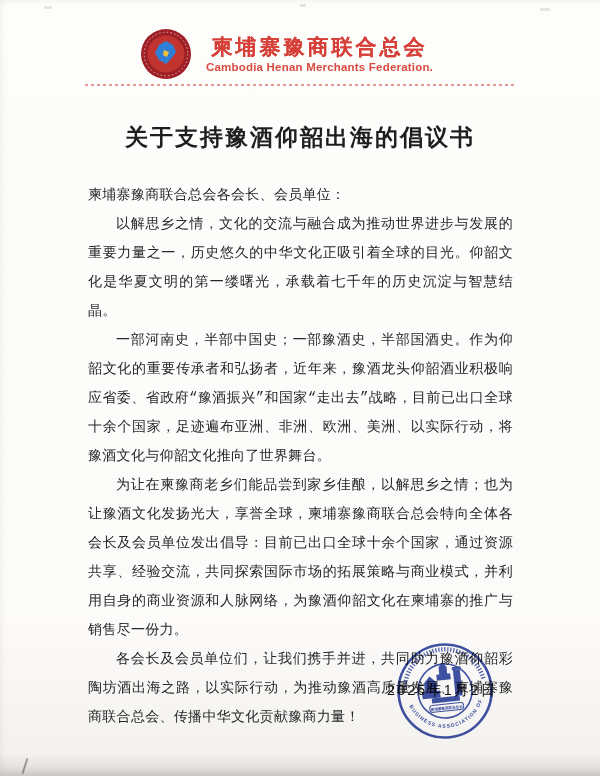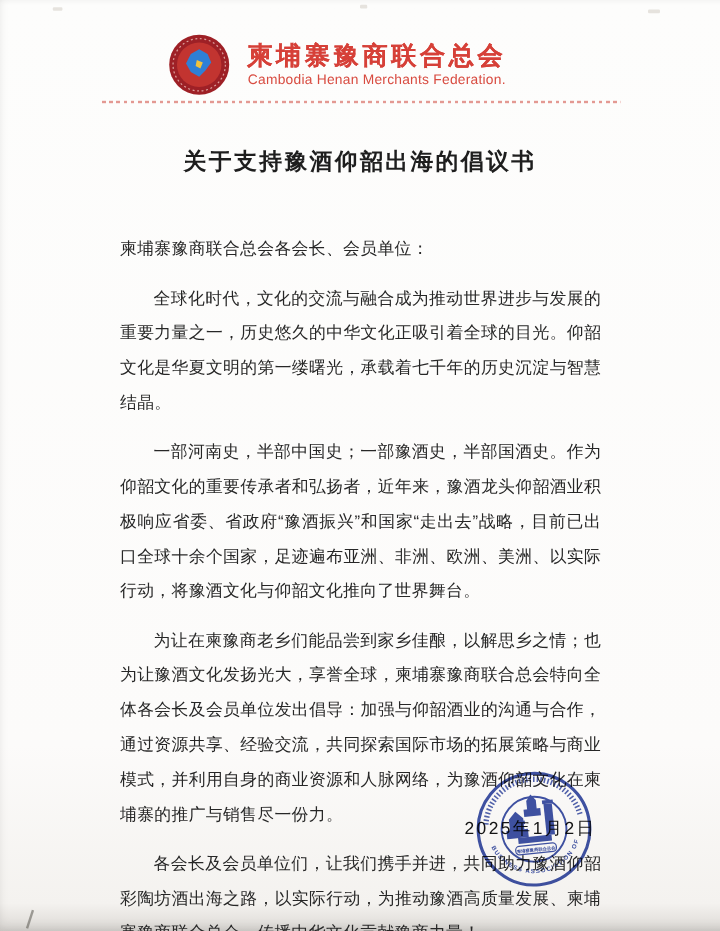--- a/index.html
+++ b/index.html
@@ -19,40 +19,40 @@
   .edge-mark{position:absolute;width:2px;height:16px;background:#5a5751;opacity:.55;}
 
   
   .letterhead{position:absolute;top:28px;left:140px;width:320px;display:flex;align-items:center;gap:14px;}
   .logo{width:52px;height:52px;flex:0 0 auto;}
   .org-names{display:flex;flex-direction:column;align-items:center;}
   .org-zh{
     color:#d64038;font-size:21px;font-weight:bold;letter-spacing:3px;line-height:1.15;
     text-shadow:0 0 .4px #d64038;
   }
-  .org-en{color:#d84b40;font-size:11.5px;font-weight:normal;margin-top:1px;letter-spacing:.2px;}
+  .org-en{color:#d84b40;font-size:11.5px;font-weight:bold;margin-top:1px;letter-spacing:.2px;}
   .red-dotted-rule{
     position:absolute;top:84px;left:85px;width:432px;height:2px;
     background:repeating-linear-gradient(90deg,#dd8078 0 3px,transparent 3px 6px);
     opacity:.8;
   }
 
   
   .doc-title{
     position:absolute;top:122px;left:0;width:600px;text-align:center;
-    font-size:19px;font-weight:bold;color:#1e1e1e;letter-spacing:2px;
+    font-size:23px;font-weight:bold;color:#1e1e1e;letter-spacing:2px;
   }
 
   
   .doc-body{
     position:absolute;top:181px;left:88px;width:425px;
     font-size:14px;line-height:29px;color:#272727;
     text-align:justify;letter-spacing:.3px;
   }
-  .doc-body p{margin:12px;text-indent:2em;}
+  .doc-body p{margin:0;text-indent:2em;font-family:Liberation Mono, monospace;}
   .doc-body .salutation{text-indent:0;}
 
   
   .doc-date{
     position:absolute;top:681px;left:0;width:497px;text-align:right;
     font-size:14.5px;color:#141414;letter-spacing:2px;
   }
   .seal{
     position:absolute;top:641px;left:395px;width:100px;height:100px;
     mix-blend-mode:multiply;opacity:.92;transform:rotate(-6deg);
@@ -82,23 +82,23 @@
       <div class="org-en">Cambodia Henan Merchants Federation.</div>
     </div>
   </div>
 
   <div class="red-dotted-rule"></div>
 
   <div class="doc-title">关于支持豫酒仰韶出海的倡议书</div>
 
   <div class="doc-body">
     <p class="salutation">柬埔寨豫商联合总会各会长、会员单位：</p>
-    <p>全球化时代，文化的交流与融合成为推动世界进步与发展的重要力量之一，历史悠久的中华文化正吸引着全球的目光。仰韶文化是华夏文明的第一缕曙光，承载着七千年的历史沉淀与智慧结晶。</p>
+    <p>以解思乡之情，文化的交流与融合成为推动世界进步与发展的重要力量之一，历史悠久的中华文化正吸引着全球的目光。仰韶文化是华夏文明的第一缕曙光，承载着七千年的历史沉淀与智慧结晶。</p>
     <p>一部河南史，半部中国史；一部豫酒史，半部国酒史。作为仰韶文化的重要传承者和弘扬者，近年来，豫酒龙头仰韶酒业积极响应省委、省政府“豫酒振兴”和国家“走出去”战略，目前已出口全球十余个国家，足迹遍布亚洲、非洲、欧洲、美洲、以实际行动，将豫酒文化与仰韶文化推向了世界舞台。</p>
-    <p>为让在柬豫商老乡们能品尝到家乡佳酿，以解思乡之情；也为让豫酒文化发扬光大，享誉全球，柬埔寨豫商联合总会特向全体各会长及会员单位发出倡导：加强与仰韶酒业的沟通与合作，通过资源共享、经验交流，共同探索国际市场的拓展策略与商业模式，并利用自身的商业资源和人脉网络，为豫酒仰韶文化在柬埔寨的推广与销售尽一份力。</p>
+    <p>为让在柬豫商老乡们能品尝到家乡佳酿，以解思乡之情；也为让豫酒文化发扬光大，享誉全球，柬埔寨豫商联合总会特向全体各会长及会员单位发出倡导：目前已出口全球十余个国家，通过资源共享、经验交流，共同探索国际市场的拓展策略与商业模式，并利用自身的商业资源和人脉网络，为豫酒仰韶文化在柬埔寨的推广与销售尽一份力。</p>
     <p>各会长及会员单位们，让我们携手并进，共同助力豫酒仰韶彩陶坊酒出海之路，以实际行动，为推动豫酒高质量发展、柬埔寨豫商联合总会、传播中华文化贡献豫商力量！</p>
   </div>
 
   <div class="doc-date">2025年1月2日</div>
 
   <svg class="seal" viewBox="0 0 100 100">
     <defs>
       <path id="arcTop" d="M 50 9.5 a 40.5 40.5 0 0 1 0 81" fill="none"></path>
       <path id="arcBottom" d="M 12 58 a 39.5 39.5 0 0 0 76 0" fill="none"></path>
     </defs>

